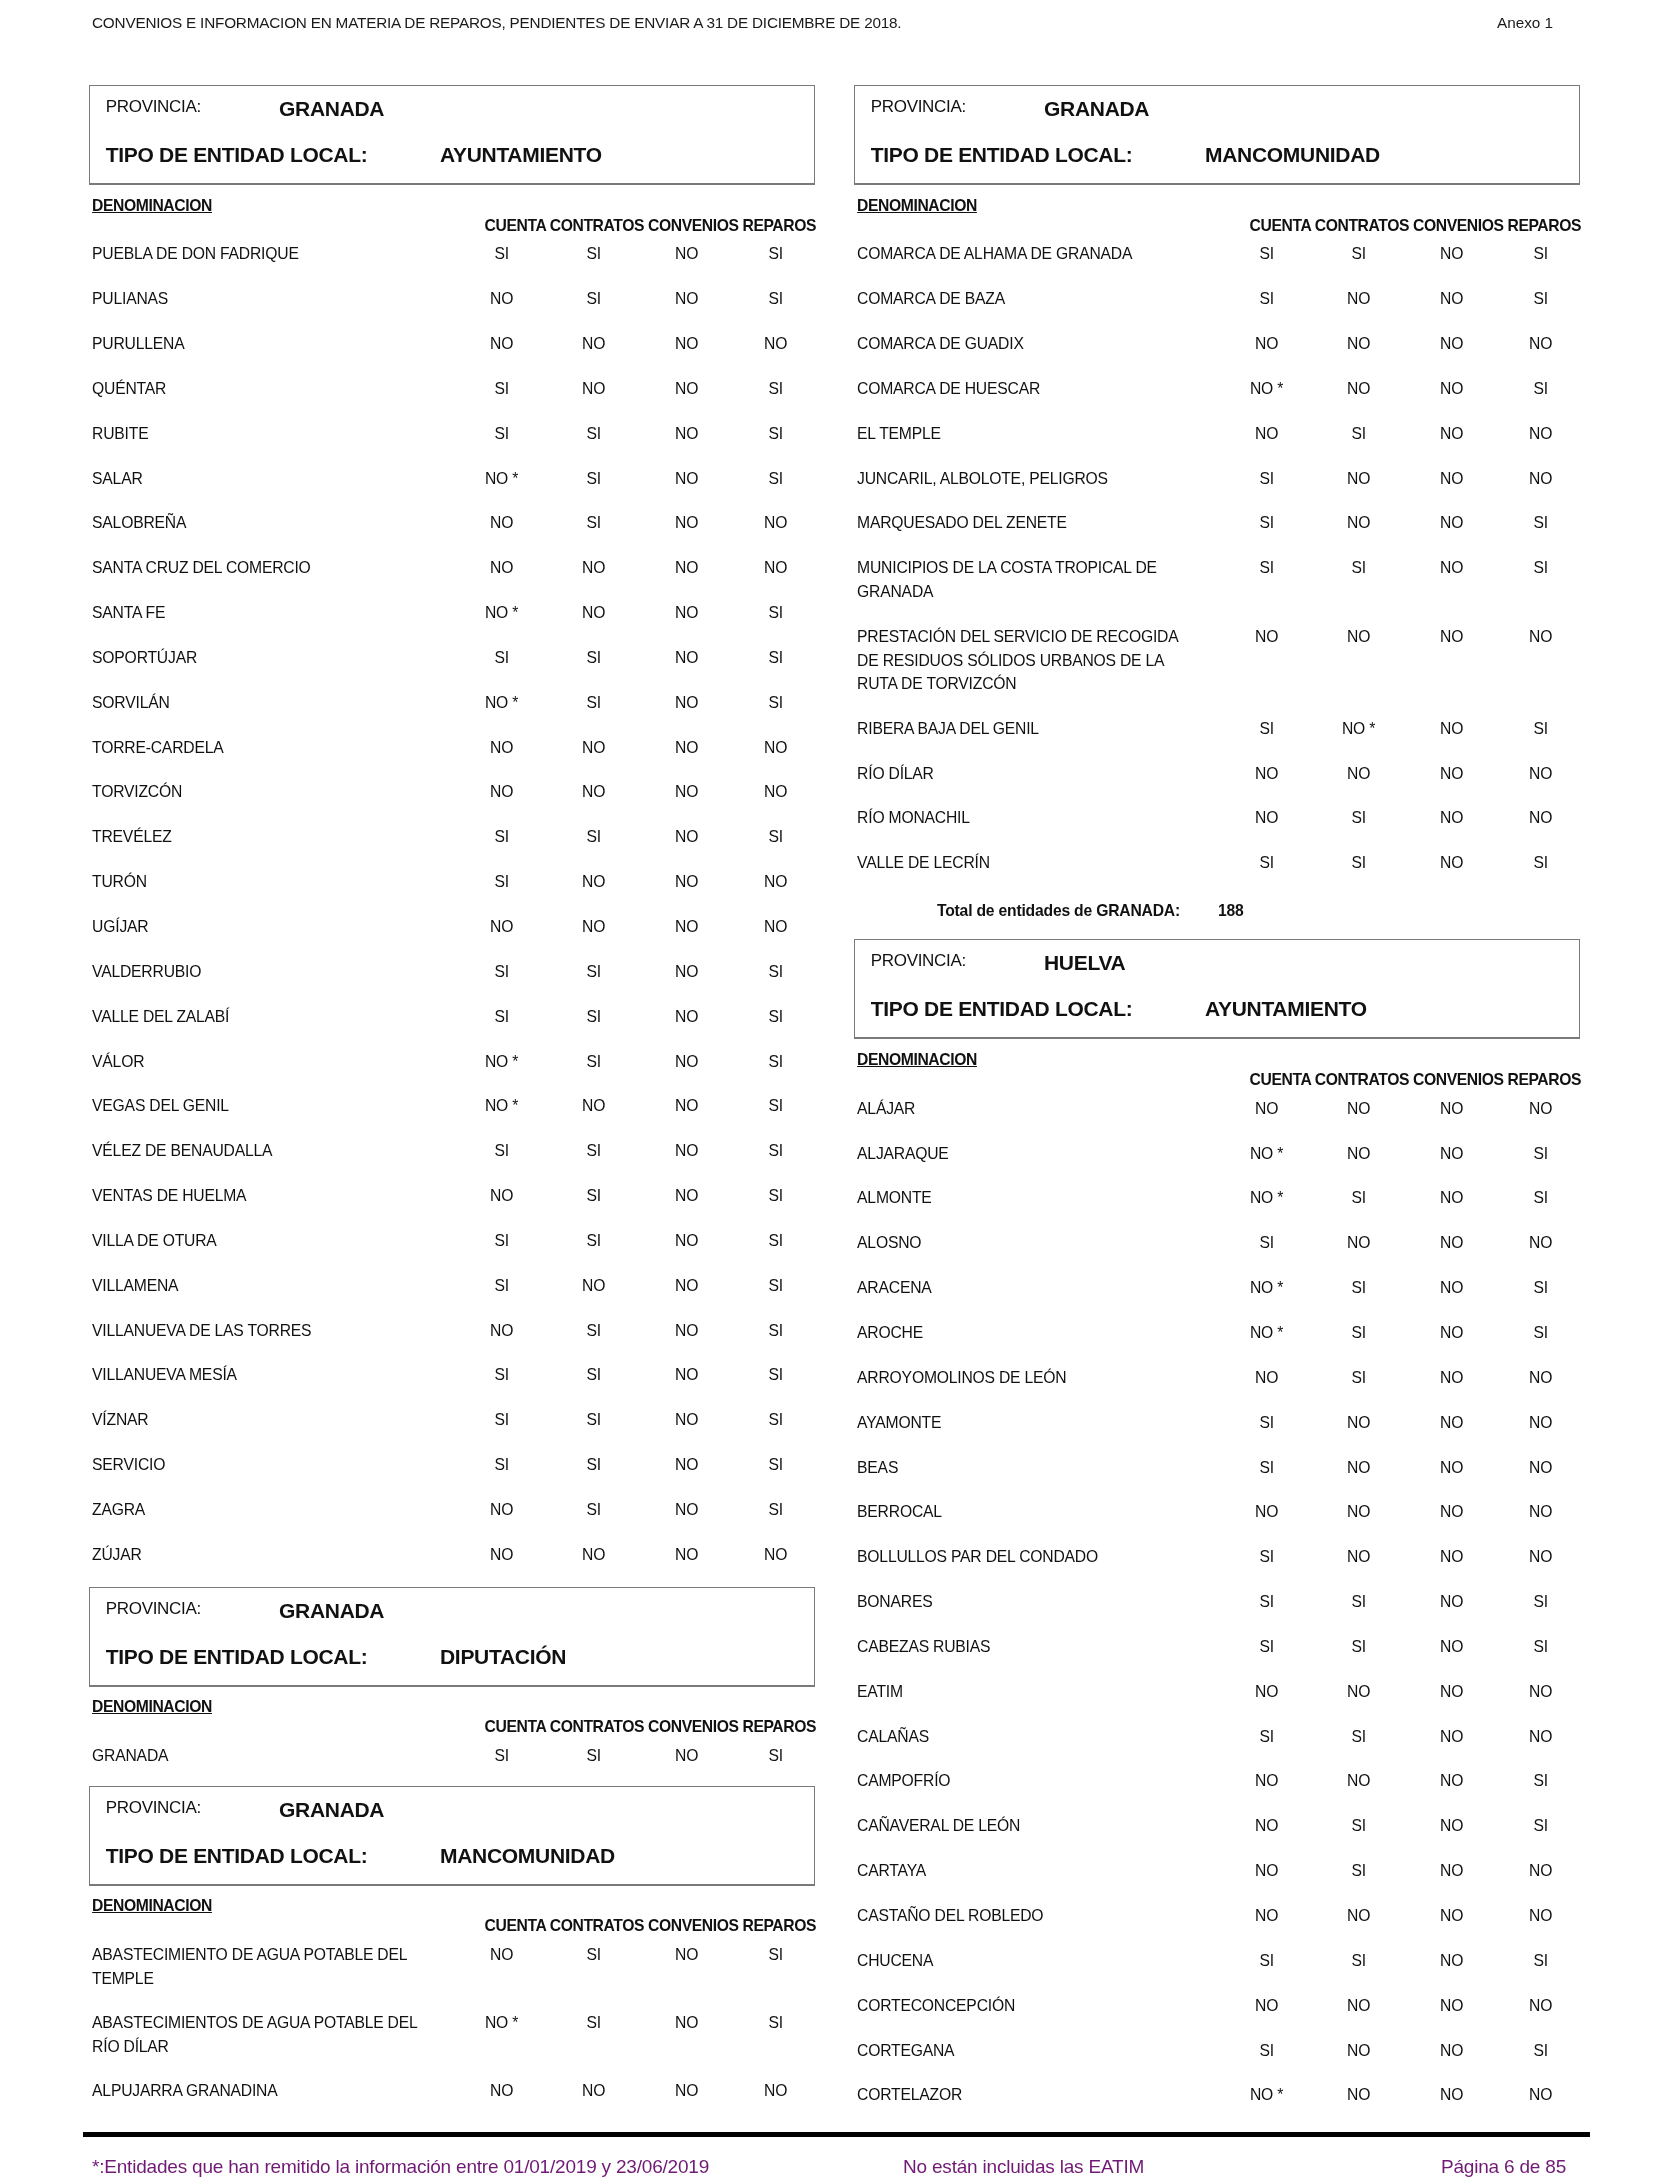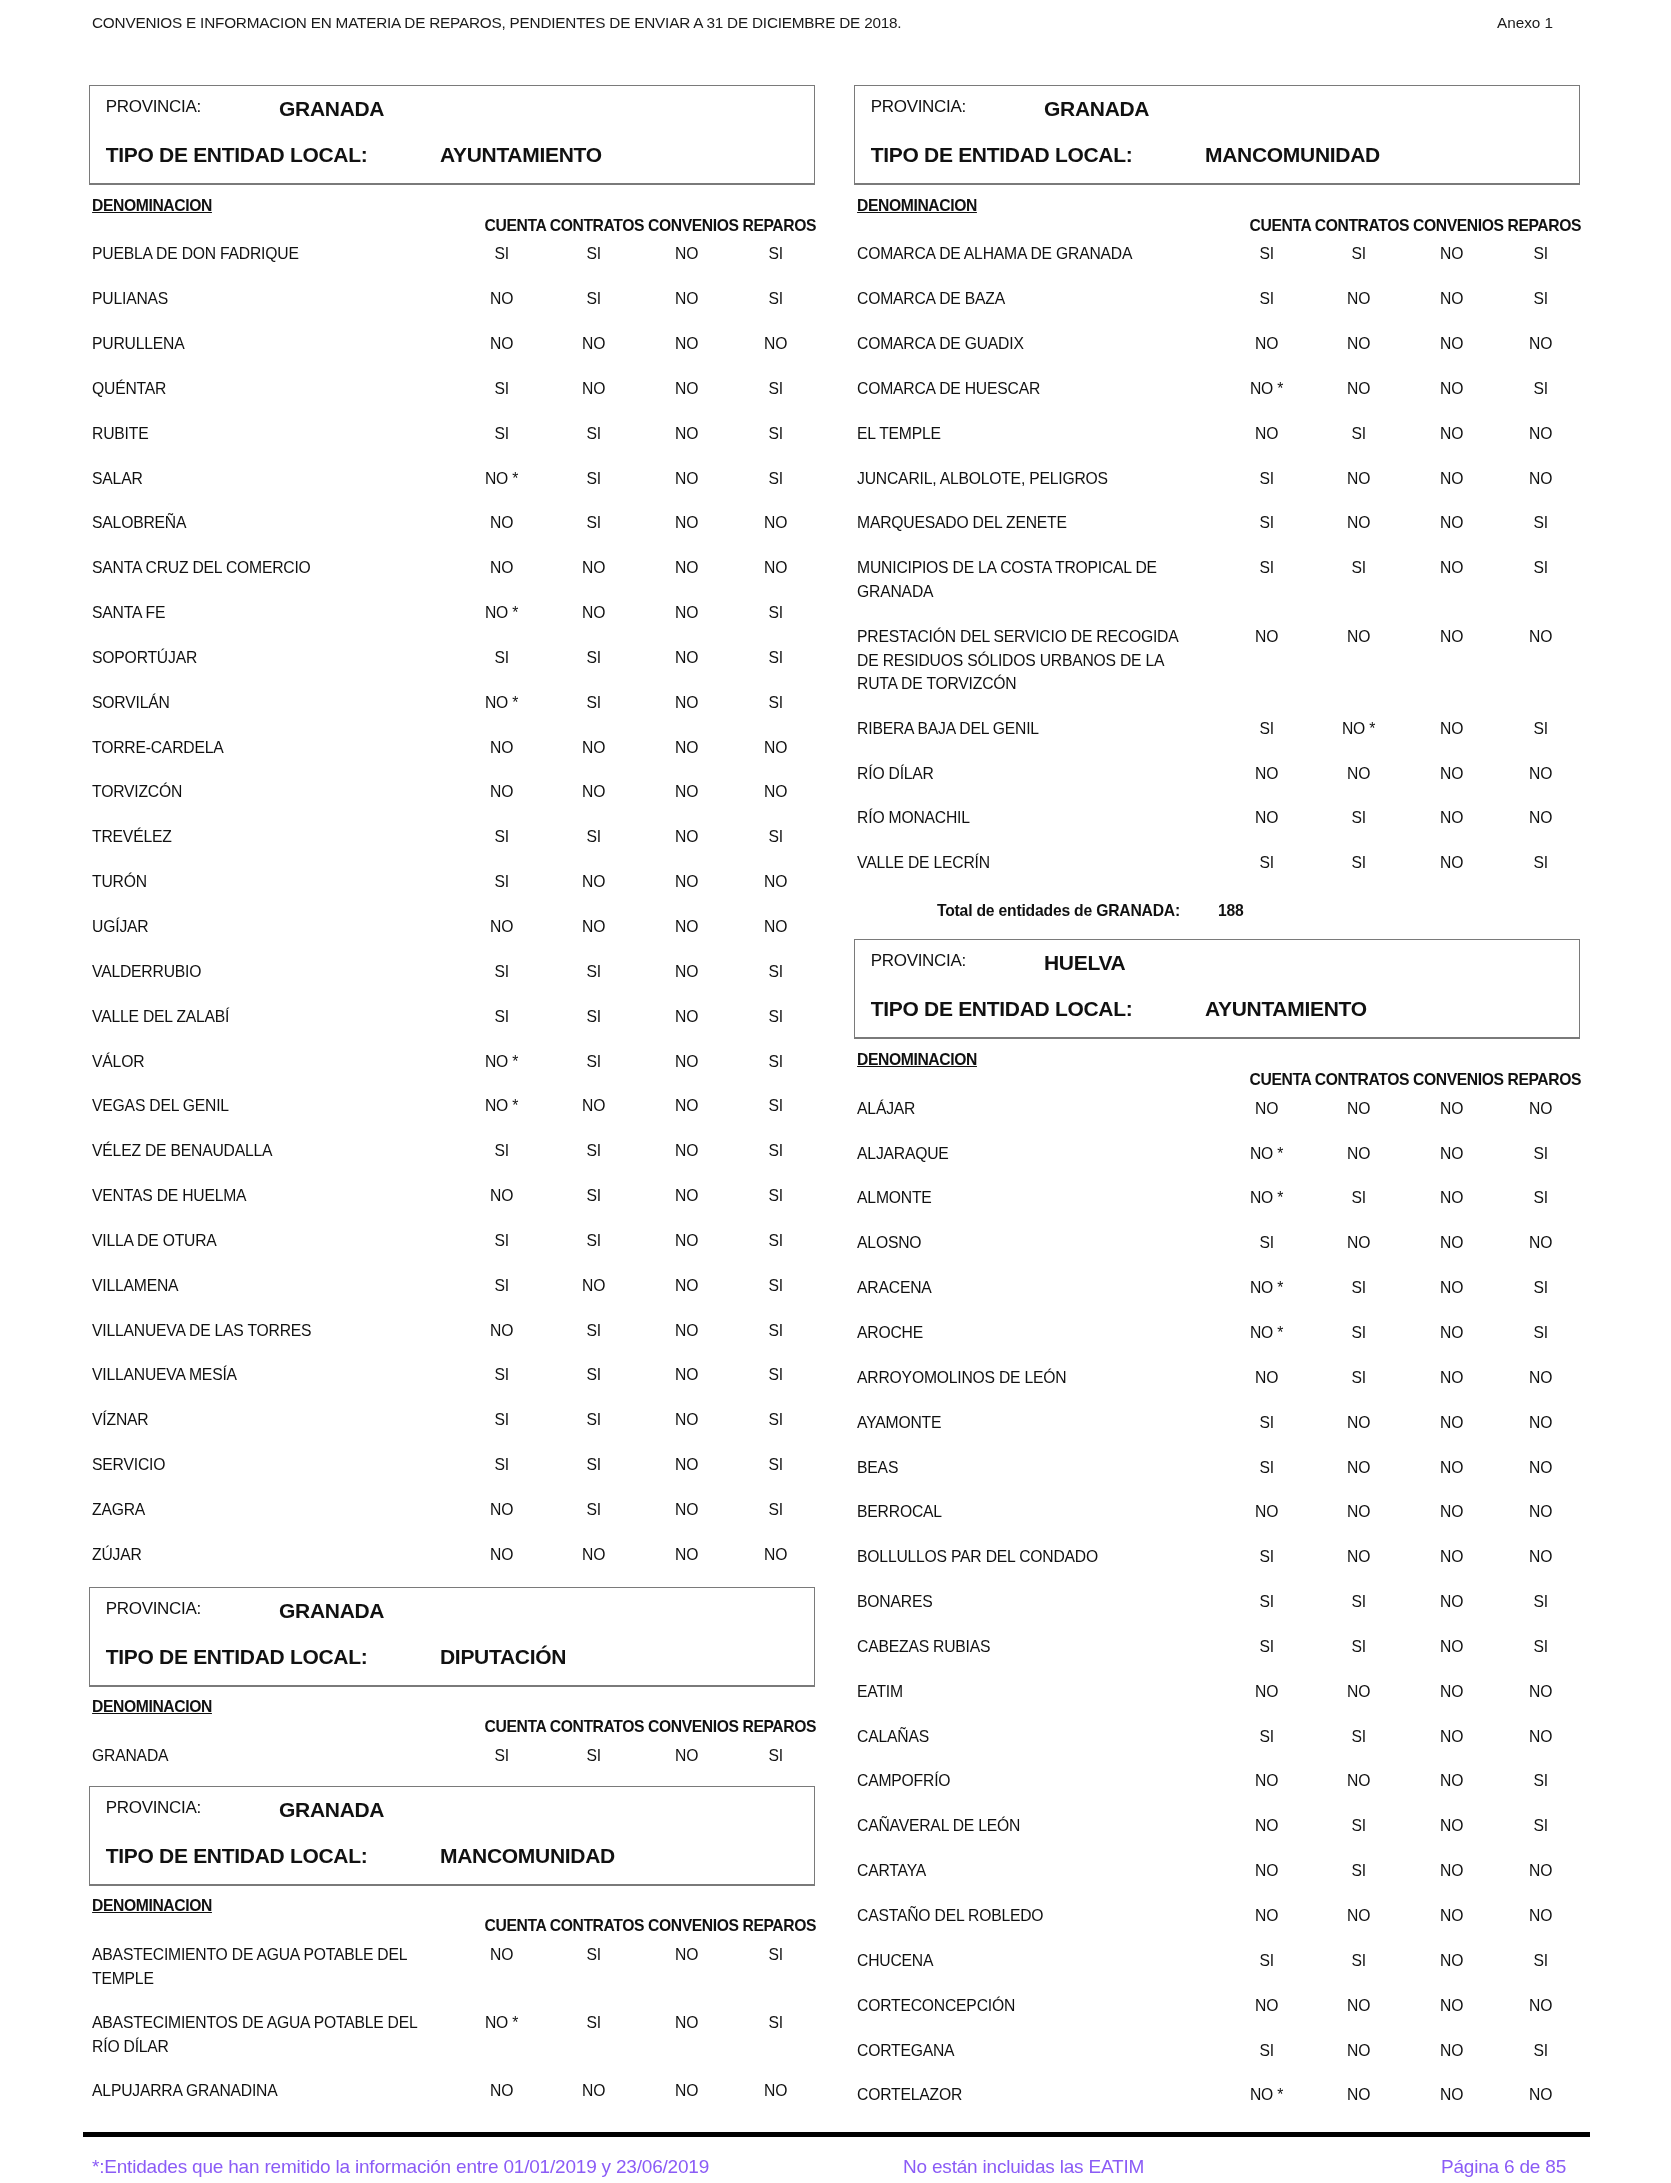--- a/index.html
+++ b/index.html
@@ -20,21 +20,21 @@
   .colhdr .cols { position: absolute; right: 0; top: 0; margin-top: 20px; }
   .row { position: absolute; left: 3.1px; width: 724px; font-size: 15.7px; letter-spacing: -0.2px; line-height: 23.6px; }
   .row .name { position: absolute; left: 0; top: 0; width: 346px; }
   .row .v { position: absolute; top: 0; width: 71px; text-align: center; }
   .row .v0 { left: 374px; }
   .row .v1 { left: 466px; }
   .row .v2 { left: 559px; }
   .row .v3 { left: 648px; }
   .total { position: absolute; font-size: 15.7px; font-weight: bold; letter-spacing: -0.2px; }
   .footline { position: absolute; left: 83px; top: 2132px; width: 1507px; height: 4.7px; background: #000; }
-  .foot { position: absolute; top: 2156px; font-size: 19px; letter-spacing: -0.2px; color: #8b5cf6; }
+  .foot { position: absolute; top: 2156px; font-size: 19px; letter-spacing: -0.2px; color: #701a75; }
 </style>
 </head>
 <body>
 
 <div>
   <div class="hdr">
     <div>CONVENIOS E INFORMACION EN MATERIA DE REPAROS, PENDIENTES DE ENVIAR A 31 DE DICIEMBRE DE 2018.</div>
   </div>
   <div class="anexo">Anexo 1</div>
 </div>

